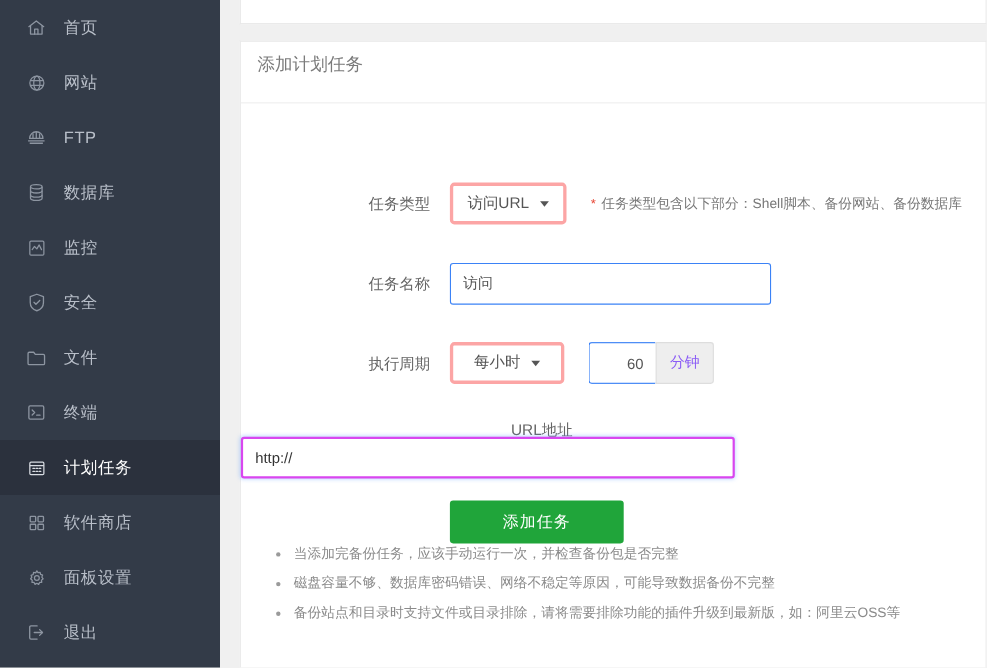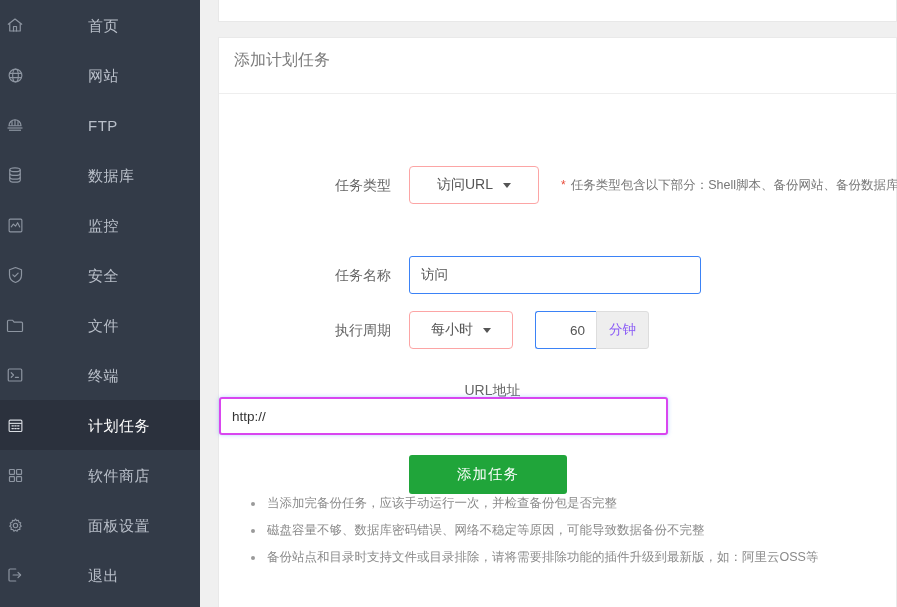--- a/index.html
+++ b/index.html
@@ -16,25 +16,24 @@
     position: absolute; left: 0; top: 0;
     width: 200px; height: 607px;
     background: #333b48;
     overflow: hidden;
   }
   .nav-item {
     position: relative;
     height: 50px;
     display: flex;
     align-items: center;
-    padding-left: 4px;
+    padding-left: 22px;
     color: #b9bfc9;
     font-size: 15px;
     cursor: pointer;
-    gap: 48px;
   }
   .nav-item.active {
     background: #2b313d;
     color: #ffffff;
   }
   .nav-ico {
     width: 22px; height: 22px;
     display: inline-flex;
     align-items: center; justify-content: center;
     margin-right: 14px;
@@ -101,23 +100,23 @@
     color: #666;
     line-height: 1;
   }
 
   
   .sel {
     display: inline-flex;
     align-items: center;
     gap: 8px;
     height: 38px;
-    padding: 0 27px;
+    padding: 0 13px;
     background: #fff;
-    border: 1px solid #fca5a5;
+    border: 3px solid #fca5a5;
     border-radius: 4px;
     font-size: 14px;
     color: #555;
     cursor: pointer;
     white-space: nowrap;
   }
   .caret {
     width: 0; height: 0;
     border-left: 4px solid transparent;
     border-right: 4px solid transparent;
@@ -367,21 +366,21 @@
         <div class="frow" style="top:72px;">
           <div class="flabel">任务类型</div>
           <div class="sel">
             <span>访问URL</span>
             <span class="caret"></span>
           </div>
           <span class="hint-star">*</span>
           <span class="hint-text">任务类型包含以下部分：Shell脚本、备份网站、备份数据库</span>
         </div>
 
-        <div class="frow" style="top:162px;">
+        <div class="frow" style="top:145px;">
           <div class="flabel">任务名称</div>
           <input class="txt name" type="text" value="访问" style="">
         </div>
 
         <div class="frow" style="top:217px;">
           <div class="flabel">执行周期</div>
           <div class="sel" style="width:104px;justify-content:center;">
             <span>每小时</span>
             <span class="caret"></span>
           </div>

